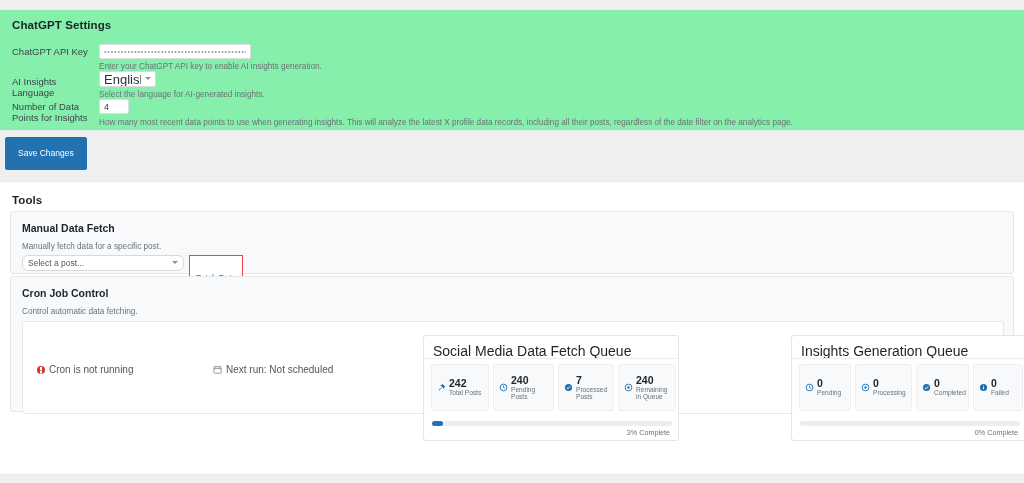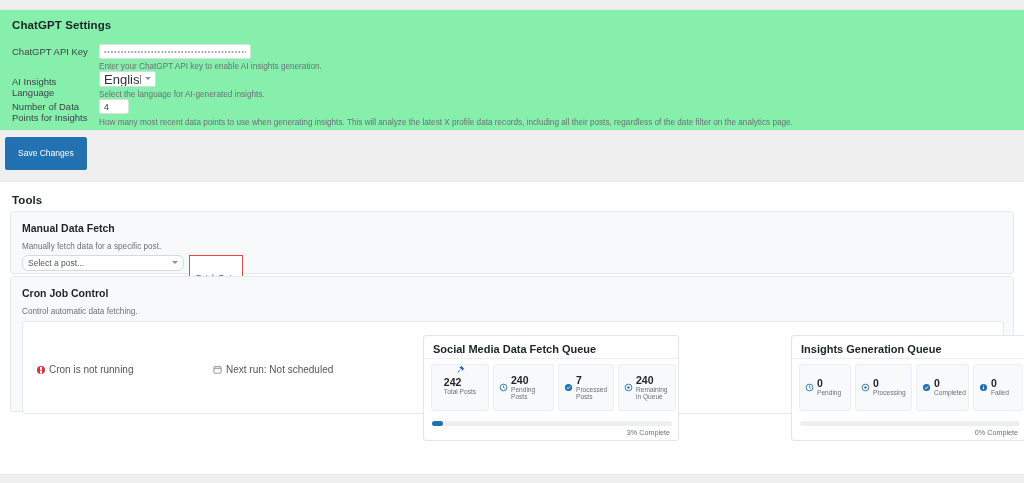--- a/index.html
+++ b/index.html
@@ -191,21 +191,21 @@
     background: #fff;
     border: 1px solid #e3e5e9;
     border-radius: 3px;
     top: 13px;
     height: 106px;
   }
   #queue-social { left: 400px; width: 256px; }
   #queue-insights { left: 768px; width: 236px; }
   .queue-title {
     position: absolute; left: 9px; top: 7px;
-    font-size: 11px; font-weight: bold; color: #1d2327;
+    font-size: 14px; font-weight: normal; color: #1d2327;
   }
   .queue-divider {
     position: absolute; left: 0; top: 22px; width: 100%;
     height: 1px; background: #eceef1;
   }
   .stat-row { position: absolute; left: 7px; top: 28px; display: flex; gap: 4px; }
   .stat-card {
     background: #f8f9fb;
     border: 1px solid #eceef1;
     border-radius: 3px;
@@ -294,21 +294,21 @@
           <rect x="1.5" y="3" width="13" height="11.5" rx="1"></rect>
           <path d="M1.5 6.5h13M5 1.5v3M11 1.5v3"></path>
         </svg>
         <span>Next run: Not scheduled</span>
       </div>
 
       <div id="queue-social" class="queue-box">
         <div class="queue-title">Social Media Data Fetch Queue</div>
         <div class="queue-divider"></div>
         <div class="stat-row" id="social-stats">
-            <div class="stat-card" style="width: 58px; flex-direction: column;">
+            <div class="stat-card" style="width: 58px;">
               <svg class="stat-icon" viewBox="0 0 16 16" fill="none" stroke="currentColor" stroke-width="1.6">
                 <path d="M9.4 1.2 14.8 6.6 12.6 8.1 12.9 10.9 9.2 7.2 4.3 13.3 3 12 9.1 7.1 5.4 3.4 8.2 3.7 Z" fill="currentColor" stroke="none"></path>
               </svg>
               <div>
                 <div class="stat-num">242</div>
                 <div class="stat-lbl">Total Posts</div>
               </div>
             </div>
             <div class="stat-card" style="width: 61px;">
               <svg class="stat-icon" viewBox="0 0 16 16" fill="none" stroke="currentColor" stroke-width="1.6">

